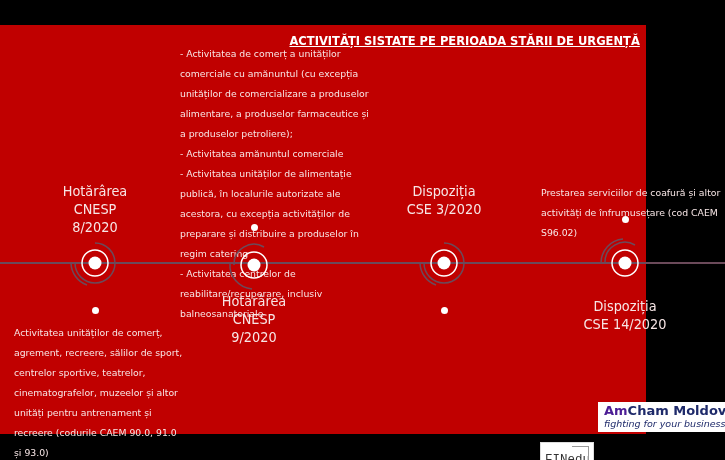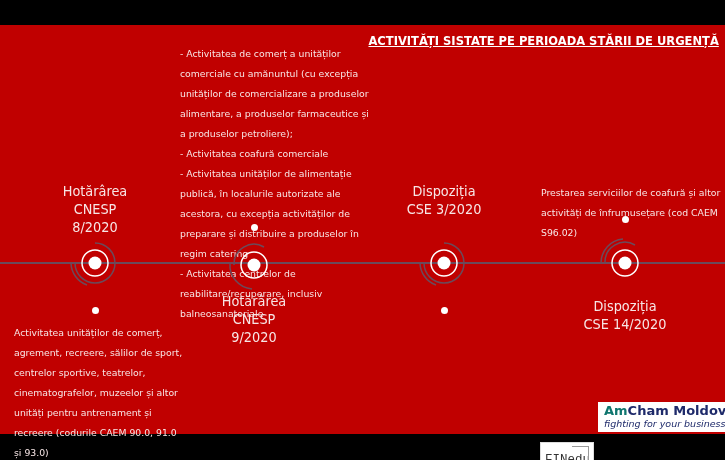--- a/index.html
+++ b/index.html
@@ -1,19 +1,19 @@
 <!DOCTYPE html>
 <html><head>
   <meta charset="utf-8">
   <style>
     * { margin: 0; padding: 0; box-sizing: border-box; }
     html, body { width: 725px; height: 460px; background: #000; overflow: hidden; }
     body { font-family: "Liberation Sans", "DejaVu Sans", sans-serif; position: relative; }
     .slide {
-      position: absolute; left: 0; top: 25px; width: 725px; height: 409px;
+      position: absolute; left: 0; top: 25px; width: 646px; height: 409px;
       background: #c00000;
     }
     .title {
       position: absolute; right: 6px; top: 8px;
       color: #fff; font-weight: bold; font-size: 12.5px;
       text-decoration: underline; letter-spacing: 0;
       font-family: "DejaVu Sans", sans-serif;
       transform: scaleX(0.92); transform-origin: right center;
       white-space: nowrap;
     }
@@ -47,21 +47,21 @@
     }
     .logo-finedu .box {
       position: absolute; left: 31px; top: 3px; width: 17px; height: 22px;
       border: 1px solid #999; border-left: none; border-bottom: none;
     }
     .logo-amcham {
       position: absolute; left: 598px; top: 377px; width: 127px; height: 30px;
       background: #fff; padding: 2px 0 0 6px;
     }
     .amcham-top { font-weight: bold; font-size: 13px; line-height: 14px; white-space: nowrap; font-family: "DejaVu Sans", sans-serif; }
-    .amcham-top .am { color: #0f766e; text-align: right; }
+    .amcham-top .am { color: #4c1d95; text-align: right; }
     .amcham-top .rest { color: #1e2a6a; }
     .amcham-sub { font-size: 9.5px; line-height: 11px; color: #1e2a6a; white-space: nowrap; font-family: "DejaVu Sans", sans-serif; font-style: italic; }
   </style>
 </head>
 <body>
 
 <div class="slide">
   <div class="title">ACTIVITĂȚI SISTATE PE PERIOADA STĂRII DE URGENȚĂ</div>
 
   <div class="timeline-line"></div>
@@ -79,21 +79,21 @@
       <circle cx="30" cy="30" r="6.5" fill="#fff"></circle>
     </svg>
   </div>
   <div class="dot" style="left:92px; top:282px;"></div>
   <div class="desc" style="left:14px; top:298px; width:170px;">
     <p>Activitatea unităților de comerț, agrement, recreere, sălilor de sport, centrelor sportive, teatrelor, cinematografelor, muzeelor și altor unități pentru antrenament și recreere (codurile CAEM 90.0, 91.0 și 93.0)</p>
   </div>
 
   <div class="desc" style="left:180px; top:19px; width:190px;">
     <p>- Activitatea de comerț a unităților comerciale cu amănuntul (cu excepția unităților de comercializare a produselor alimentare, a produselor farmaceutice și a produselor petroliere);</p>
-    <p>- Activitatea coafură comerciale</p>
+    <p>- Activitatea amănuntul comerciale</p>
     <p>- Activitatea unităților de alimentație publică, în localurile autorizate ale acestora, cu excepția activităților de preparare și distribuire a produselor în regim catering</p>
     <p>- Activitatea centrelor de reabilitare/recuperare, inclusiv balneosanatoriale</p>
   </div>
   <div class="dot" style="left:251px; top:199px;"></div>
   <div class="node" style="left:224px; top:210px;">
     <svg viewBox="0 0 60 60">
       <path d="M10 30 A20 20 0 0 1 40 12" fill="none" stroke="#6b4a5a" stroke-width="1.5"></path>
       <path d="M6 28 A24 24 0 0 0 28 54" fill="none" stroke="#6b4a5a" stroke-width="1.5"></path>
       <circle cx="30" cy="30" r="13" fill="none" stroke="#fff" stroke-width="1.5"></circle>
       <circle cx="30" cy="30" r="6.5" fill="#fff"></circle>

